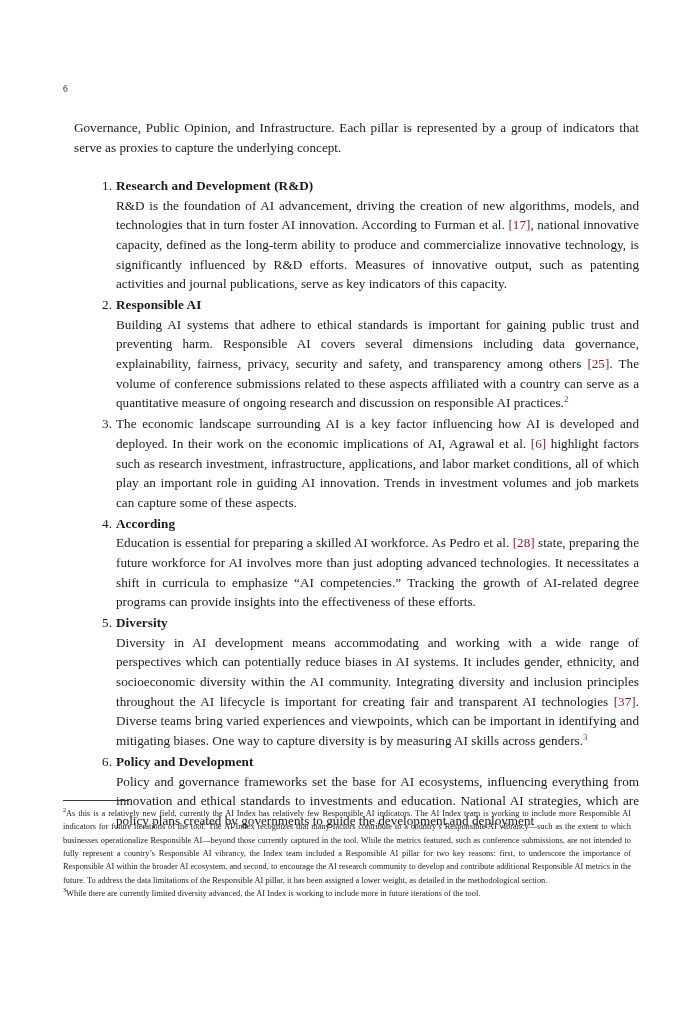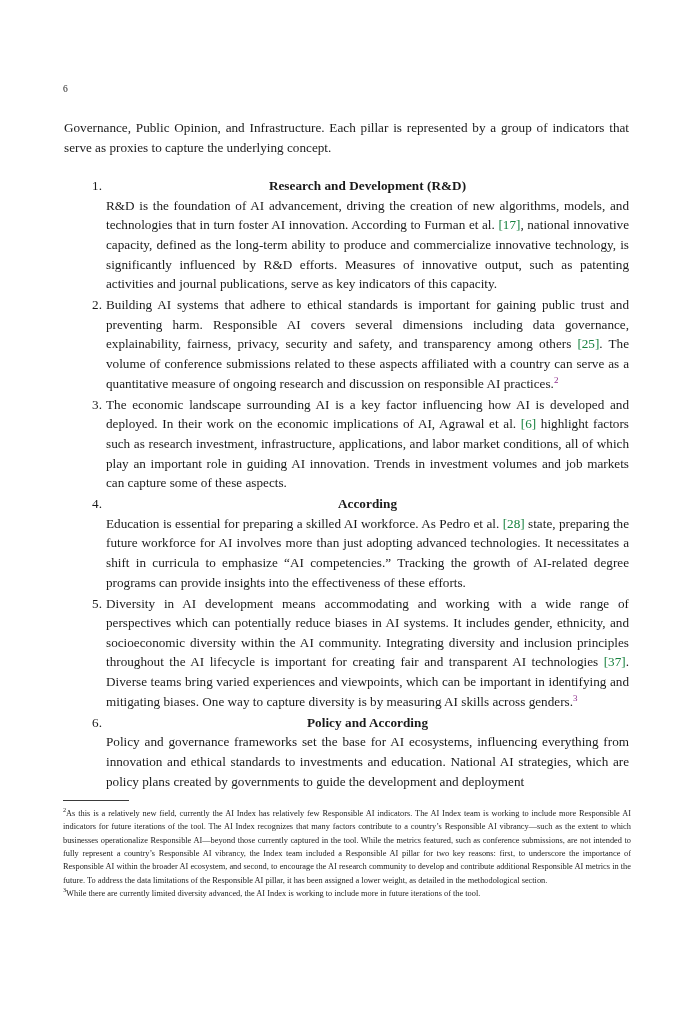--- a/index.html
+++ b/index.html
@@ -25,21 +25,21 @@
   .folio {
     position: absolute;
     left: 63px;
     top: 84px;
     font-size: 9.5px;
     color: #222;
     letter-spacing: 0.2px;
   }
   .content {
     position: absolute;
-    left: 64px;
+    left: 74px;
     top: 118px;
     width: 565px;
   }
   p.body-para {
     margin: 0;
     font-size: 13.2px;
     line-height: 19.6px;
     text-align: justify;
     text-justify: inter-word;
     hyphens: none;
@@ -66,32 +66,31 @@
     font-size: 13.2px;
     line-height: 19.6px;
     color: #1a1a1a;
   }
   .pillar-title {
     display: block;
     font-weight: bold;
     font-size: 13.2px;
     line-height: 19.6px;
     letter-spacing: 0.05px;
-    text-align: center;
   }
   .pillar-text {
     display: block;
     font-size: 13.2px;
     line-height: 19.6px;
     text-align: justify;
     text-justify: inter-word;
     hyphens: none;
   }
   .cite {
-    color: #15803d;
+    color: #7f1d1d;
   }
   sup.fn-ref {
     color: #8b2a8b;
     font-size: 0.68em;
     vertical-align: super;
     line-height: 0;
   }
   .footnote-area {
     position: absolute;
     left: 63px;
@@ -131,38 +130,40 @@
     <p class="body-para">Governance, Public Opinion, and Infrastructure. Each pillar is represented by a group of indicators that serve as proxies to capture the underlying concept.</p>
 
     <ol class="pillars">
 
       <li>
         <span class="pillar-title">Research and Development (R&amp;D)</span>
         <span class="pillar-text"><span>R&amp;D is the foundation of AI advancement, driving the creation of new algorithms, models, and technologies that in turn foster AI innovation. According to Furman et al. </span><span class="cite">[17]</span><span>, national innovative capacity, defined as the long-term ability to produce and commercialize innovative technology, is significantly influenced by R&amp;D efforts. Measures of innovative output, such as patenting activities and journal publications, serve as key indicators of this capacity.</span></span>
       </li>
 
       <li>
+        <span class="pillar-title">Responsible AI</span>
         <span class="pillar-text"><span>Building AI systems that adhere to ethical standards is important for gaining public trust and preventing harm. Responsible AI covers several dimensions including data governance, explainability, fairness, privacy, security and safety, and transparency among others </span><span class="cite">[25]</span><span>. The volume of conference submissions related to these aspects affiliated with a country can serve as a quantitative measure of ongoing research and discussion on responsible AI practices.</span><sup class="fn-ref">2</sup></span>
       </li>
 
       <li>
         <span class="pillar-text"><span>The economic landscape surrounding AI is a key factor influencing how AI is developed and deployed. In their work on the economic implications of AI, Agrawal et al. </span><span class="cite">[6]</span><span> highlight factors such as research investment, infrastructure, applications, and labor market conditions, all of which play an important role in guiding AI innovation. Trends in investment volumes and job markets can capture some of these aspects.</span></span>
       </li>
 
       <li>
         <span class="pillar-title">According</span>
         <span class="pillar-text"><span>Education is essential for preparing a skilled AI workforce. As Pedro et al. </span><span class="cite">[28]</span><span> state, preparing the future workforce for AI involves more than just adopting advanced technologies. It necessitates a shift in curricula to emphasize “AI competencies.” Tracking the growth of AI-related degree programs can provide insights into the effectiveness of these efforts.</span></span>
       </li>
 
       <li>
+        <span class="pillar-title">Diversity</span>
         <span class="pillar-text"><span>Diversity in AI development means accommodating and working with a wide range of perspectives which can potentially reduce biases in AI systems. It includes gender, ethnicity, and socioeconomic diversity within the AI community. Integrating diversity and inclusion principles throughout the AI lifecycle is important for creating fair and transparent AI technologies </span><span class="cite">[37]</span><span>. Diverse teams bring varied experiences and viewpoints, which can be important in identifying and mitigating biases. One way to capture diversity is by measuring AI skills across genders.</span><sup class="fn-ref">3</sup></span>
       </li>
 
       <li>
-        <span class="pillar-title">Policy and According</span>
+        <span class="pillar-title">Policy and Development</span>
         <span class="pillar-text"><span>Policy and governance frameworks set the base for AI ecosystems, influencing everything from innovation and ethical standards to investments and education. National AI strategies, which are policy plans created by governments to guide the development and deployment</span></span>
       </li>
 
     </ol>
   </div>
 
   <div class="footnote-area">
     <div class="footnote-rule"></div>
 
     <p class="footnote"><sup class="fn-num">2</sup><span>As this is a relatively new field, currently the AI Index has relatively few Responsible AI indicators. The AI Index team is working to include more Responsible AI indicators for future iterations of the tool. The AI Index recognizes that many factors contribute to a country’s Responsible AI vibrancy—such as the extent to which businesses operationalize Responsible AI—beyond those currently captured in the tool. While the metrics featured, such as conference submissions, are not intended to fully represent a country’s Responsible AI vibrancy, the Index team included a Responsible AI pillar for two key reasons: first, to underscore the importance of Responsible AI within the broader AI ecosystem, and second, to encourage the AI research community to develop and contribute additional Responsible AI metrics in the future. To address the data limitations of the Responsible AI pillar, it has been assigned a lower weight, as detailed in the methodological section.</span></p>

